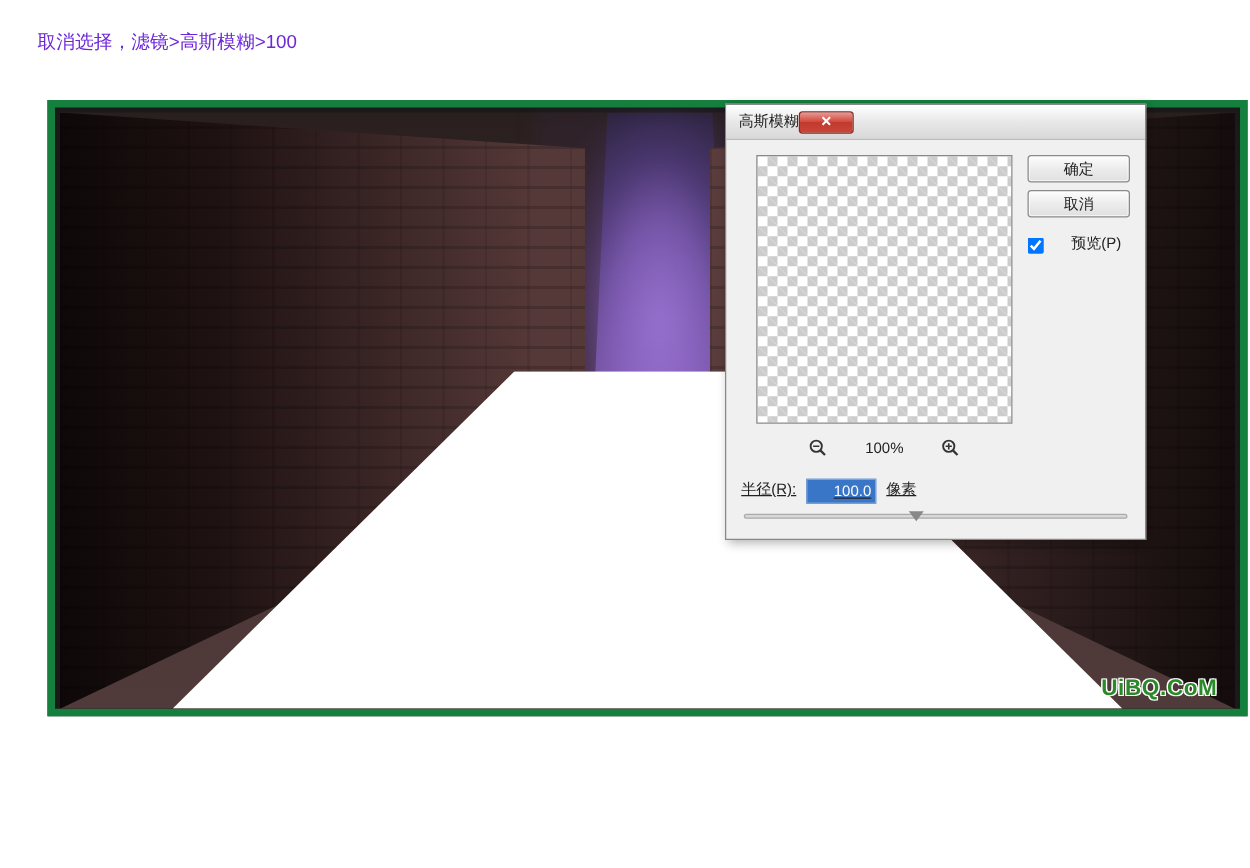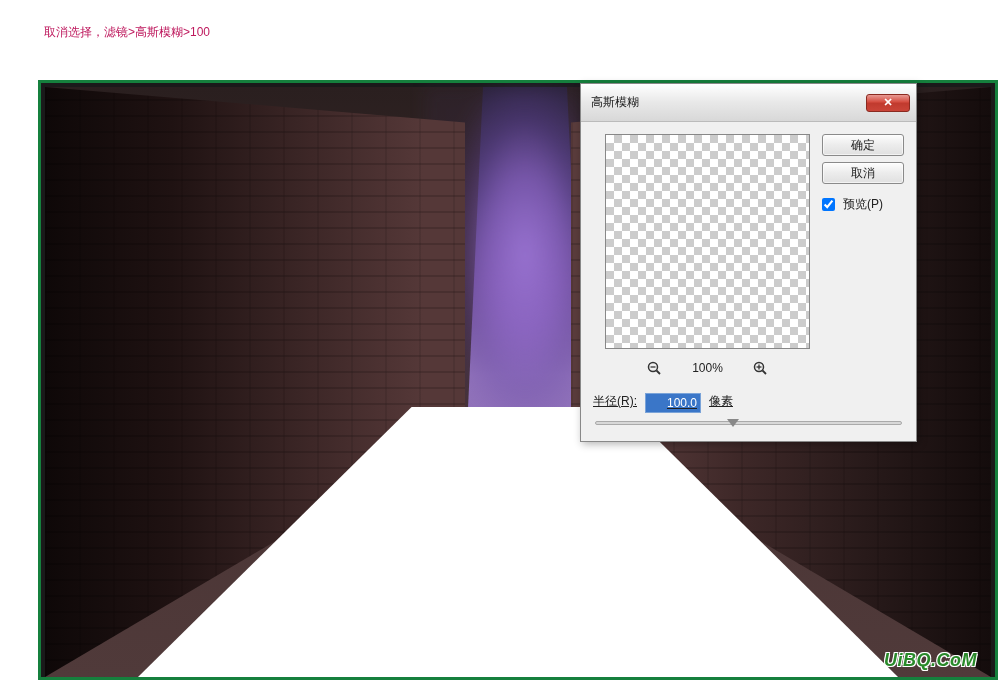--- a/index.html
+++ b/index.html
@@ -7,34 +7,33 @@
       width: 1000px;
       height: 694px;
       background: #ffffff;
       font-family: "Microsoft YaHei", Arial, sans-serif;
       position: relative;
       overflow: hidden;
     }
     .instruction {
       position: absolute;
       top: 24px;
-      left: 44px;
-      font-size: 12px;
-      color: #be185d;
+      left: 30px;
+      font-size: 15px;
+      color: #6d28d9;
     }
     .canvas-container {
       position: absolute;
       top: 80px;
       left: 38px;
       width: 960px;
-      height: 600px;
-      border: 3px solid #15803d;
+      height: 493px;
+      border: 6px solid #15803d;
       background: #1a1a1a;
       overflow: hidden;
-      font-style: italic;
     }
     .alley-scene {
       position: absolute;
       top: 4px; left: 4px; right: 4px; bottom: 0;
       background: linear-gradient(to bottom, #2a1f1f 0%, #3a2a2a 40%, #4a3535 60%, #503a3a 100%);
     }
     .left-wall {
       position: absolute;
       top: 0; left: 0;
       width: 420px;
@@ -102,27 +101,26 @@
       position: absolute;
       top: 83px;
       left: 580px;
       width: 337px;
       background: #f0f0f0;
       border: 1px solid #888;
       box-shadow: 2px 2px 8px rgba(0,0,0,0.3);
       font-size: 12px;
     }
     .titlebar {
-      height: 38px;
+      height: 28px;
       background: linear-gradient(to bottom, #ffffff 0%, #e8e8e8 50%, #d8d8d8 100%);
       border-bottom: 1px solid #bbb;
       display: flex;
       align-items: center;
       padding: 0 6px 0 10px;
-      justify-content: space-between;
     }
     .titlebar-title {
       font-size: 12px;
       color: #222;
     }
     .close-btn {
       width: 44px;
       height: 18px;
       background: linear-gradient(to bottom, #e89a93 0%, #d44a3e 45%, #c03a2e 50%, #ca4438 100%);
       border: 1px solid #8a2a20;
@@ -189,22 +187,22 @@
       background: linear-gradient(to bottom, #fdfdfd 0%, #ececec 50%, #e0e0e0 100%);
       border: 1px solid #8a8a8a;
       border-radius: 3px;
       font-size: 12px;
       color: #222;
       cursor: pointer;
       box-shadow: inset 0 0 0 1px rgba(255,255,255,0.6);
     }
     .preview-check {
       display: flex;
-      align-items: center;
-      gap: 8px;
+      align-items: flex-end;
+      gap: 22px;
       margin-top: 6px;
       font-size: 12px;
       color: #222;
     }
     .preview-check input {
       width: 13px;
       height: 13px;
       cursor: pointer;
     }
     .radius-row {

